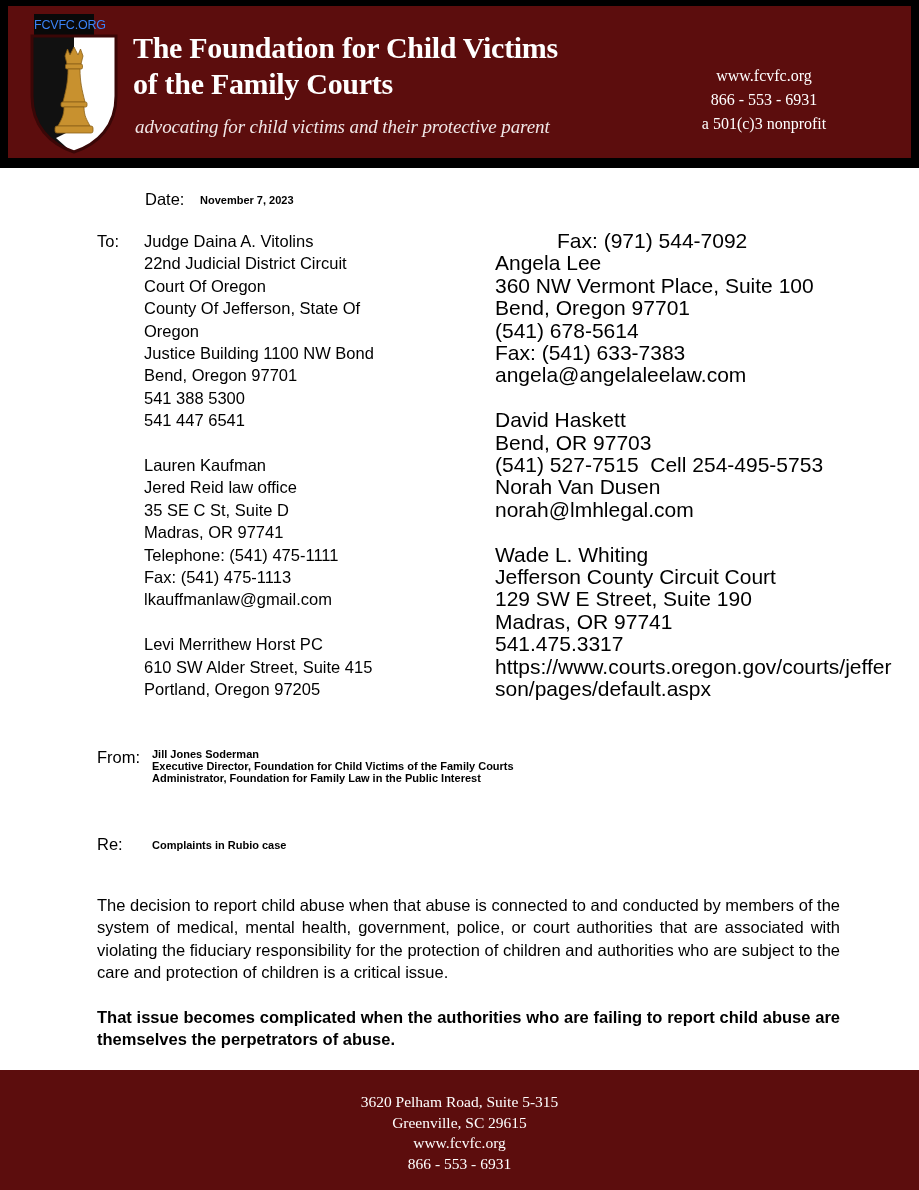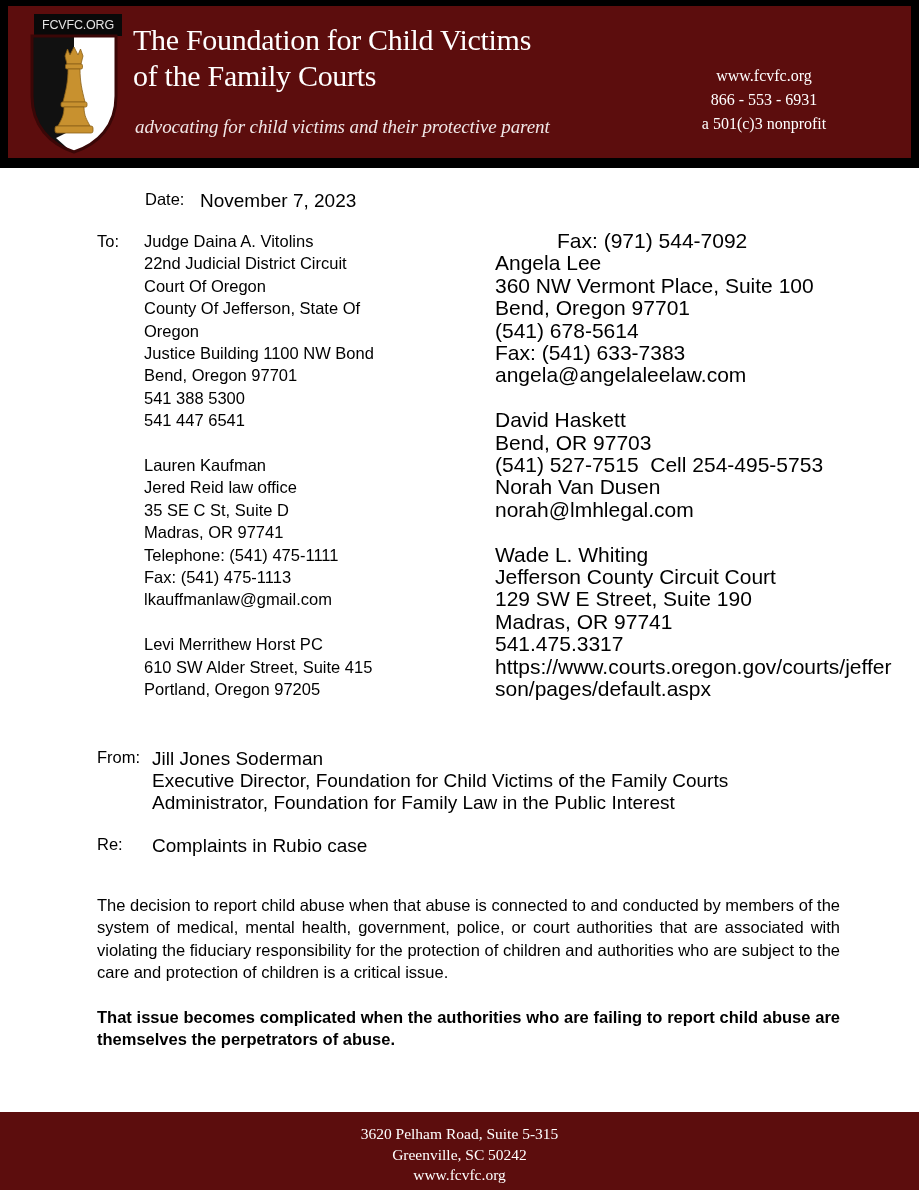--- a/index.html
+++ b/index.html
@@ -36,47 +36,48 @@
 
   
   .logo-wrap {
     position: absolute;
     left: 20px; top: 8px;
     width: 92px; height: 140px;
   }
   .logo-banner {
     position: absolute;
     left: 6px; top: 0;
-    width: 88px; height: 22px;
+    width: 60px; height: 22px;
     background: #090909;
-    color: #e5e5e5;
+    color: #3b82f6;
     font-family: "Liberation Sans", sans-serif;
     font-size: 12.5px;
     letter-spacing: -0.2px;
     line-height: 22px;
     text-align: center;
     font-weight: 400;
   }
   .logo-shield {
     position: absolute;
     left: 0; top: 20px;
     width: 92px; height: 120px;
   }
 
   
   .lh-title {
     position: absolute;
     left: 125px;
-    top: 16px;
+    top: 24px;
     width: 560px;
     color: #ffffff;
     font-family: "Liberation Serif", serif;
     font-size: 30px;
     line-height: 36px;
     letter-spacing: -0.3px;
+    font-weight: bold;
   }
   .lh-title .l2 { display: block; }
   .lh-tagline {
     position: absolute;
     left: 127px;
     top: 110px;
     color: #f0e7e7;
     font-family: "Liberation Serif", serif;
     font-style: italic;
     font-size: 19px;
@@ -104,21 +105,22 @@
   }
 
   .field-label {
     position: absolute;
     left: 97px;
     top: 0;
     font-size: 16.5px;
   }
   .field-value {
     margin-left: 152px;
-    font-size: 19px;
+    font-size: 11px;
+    font-weight: bold;
   }
 
   
   .date-row {
     position: absolute;
     left: 0; top: 22px;
     width: 919px;
     height: 24px;
     margin-left: 48px;
   }
@@ -182,29 +184,29 @@
     margin: 0 0 22px 0;
   }
   .para:last-child { margin-bottom: 8px; font-weight: bold; }
 
   
   .footer {
     position: absolute;
     left: 0;
     bottom: 0;
     width: 919px;
-    height: 78px;
+    height: 120px;
     background: #5c0d0d;
     color: #ffffff;
     text-align: center;
     font-family: "Liberation Serif", serif;
     font-size: 15.5px;
     line-height: 20.5px;
     box-sizing: border-box;
-    padding-top: 12px;
+    padding-top: 22px;
   }
   .footer div { display: block; }
 </style>
 </head>
 <body>
 
 <div class="letterhead">
   <div class="letterhead-inner">
 
     <div class="logo-wrap">
@@ -329,16 +331,16 @@
 
   <div class="paras">
       <p class="para">The decision to report child abuse when that abuse is connected to and conducted by members of the system of medical, mental health, government, police, or court authorities that are associated with violating the fiduciary responsibility for the protection of children and authorities who are subject to the care and protection of children is a critical issue.</p>
       <p class="para">That issue becomes complicated when the authorities who are failing to report child abuse are themselves the perpetrators of abuse.</p>
     </div>
 
 </div>
 
 <div class="footer">
   <div>3620 Pelham Road, Suite 5-315</div>
-  <div>Greenville, SC 50242</div>
+  <div>Greenville, SC 29615</div>
   <div>www.fcvfc.org</div>
   <div>866 - 553 - 6931</div>
 </div>
 
 </body></html>

